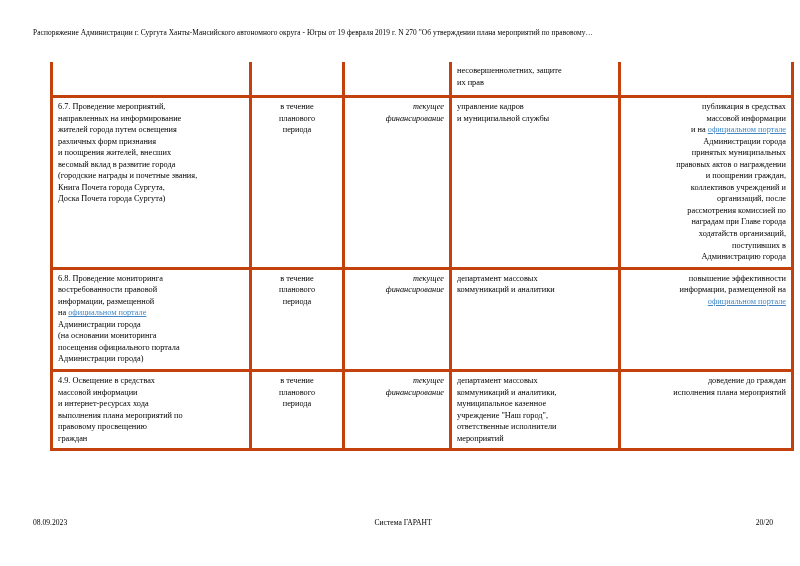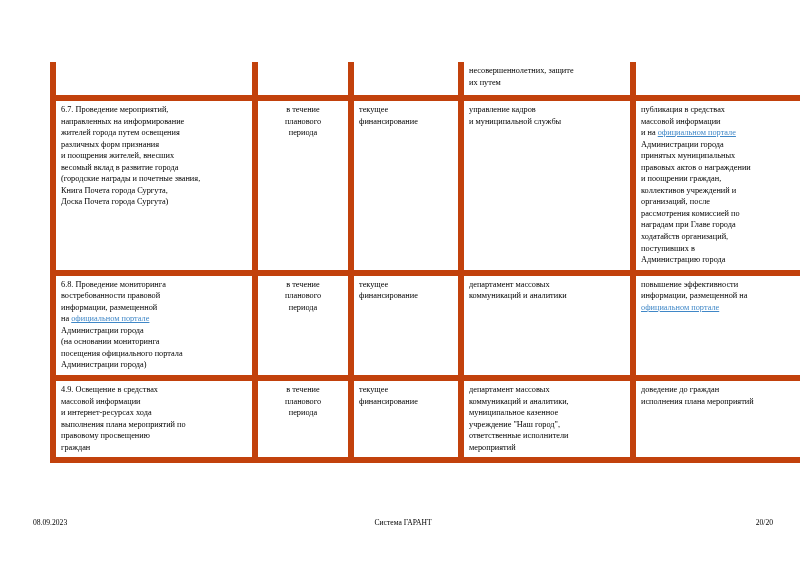--- a/index.html
+++ b/index.html
@@ -37,31 +37,31 @@
     left: 50px;
     top: 62px;
     width: 676px;
   }
   table.plan {
     border-collapse: collapse;
     width: 676px;
     table-layout: fixed;
   }
   table.plan td {
-    border: 6px solid #c2410c;
+    border: 3px solid #c2410c;
     vertical-align: top;
     padding: 3px 5px 4px 5px;
     font-size: 8.3px;
     line-height: 11.55px;
   }
   td.c1 { width: 186px; text-align: left; }
   td.c2 { width: 80px;  text-align: center; margin-top: 32px; }
-  td.c3 { width: 94px;  text-align: left; }
+  td.c3 { width: 94px;  text-align: right; font-style: italic; }
   td.c4 { width: 156px; text-align: left; }
-  td.c5 { width: 160px; text-align: left; }
+  td.c5 { width: 160px; text-align: right; }
 
   
   tr.row-clipped td { border-top: none; height: 26px; }
 
   .lnk {
     color: #3f87c7;
   }
   .line { display: block; }
 
   .footer {
@@ -74,32 +74,33 @@
   }
   .footer .left  { position: absolute; left: 0; }
   .footer .mid   { position: absolute; left: 0; width: 740px; text-align: center; }
   .footer .right { position: absolute; right: 0; }
 </style>
 </head>
 <body>
 
 <div class="page">
 
+  <div class="doc-header">Распоряжение Администрации г. Сургута Ханты-Мансийского автономного округа - Югры от 19 февраля 2019 г. N 270 "Об утверждении плана мероприятий по правовому…</div>
 
   <div class="table-wrap">
     <table class="plan">
       <tbody>
 
         <tr class="row-clipped">
           <td class="c1"></td>
           <td class="c2"></td>
           <td class="c3"></td>
           <td class="c4">
             <span class="line">несовершеннолетних, защите</span>
-            <span class="line">их путем</span>
+            <span class="line">их прав</span>
           </td>
           <td class="c5"></td>
         </tr>
 
         <tr>
           <td class="c1">
             <span class="line">6.7. Проведение мероприятий,</span>
             <span class="line">направленных на информирование</span>
             <span class="line">жителей города путем освещения</span>
             <span class="line">различных форм признания</span>

